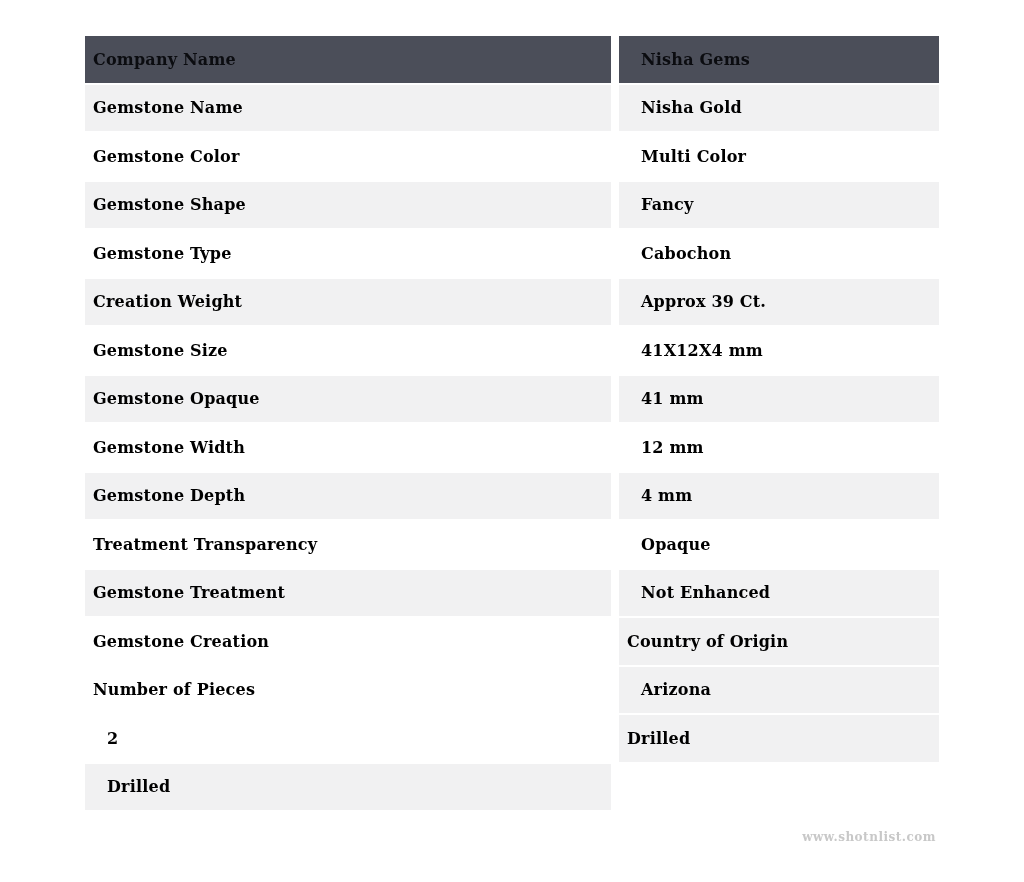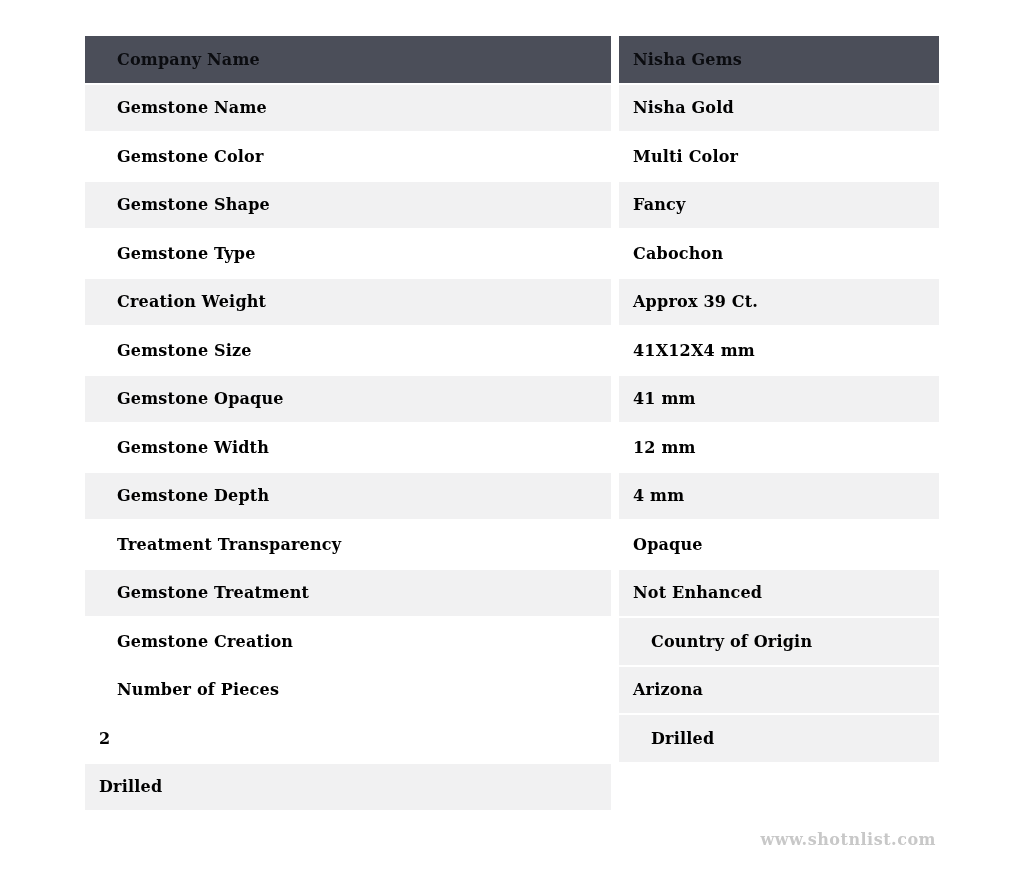--- a/index.html
+++ b/index.html
@@ -33,35 +33,35 @@
     display: flex;
     align-items: center;
     background: var(--row-bg);
     color: var(--body-text);
     font-weight: bold;
     font-size: 16px;
     letter-spacing: 0.2px;
     white-space: nowrap;
     overflow: hidden;
   }
-  .label-cell { padding-left: 32px; }
-  .value-cell { padding-left: 14px; }
+  .label-cell { padding-left: 8px; }
+  .value-cell { padding-left: 22px; }
   .cell.header {
     background: var(--header-bg);
     color: var(--header-text);
   }
   .cell.alt { background: var(--row-alt-bg); }
   .watermark {
     position: absolute;
     left: 85px;
     top: 830px;
     width: 851px;
     text-align: right;
     font-weight: bold;
-    font-size: 16px;
+    font-size: 12px;
     letter-spacing: 0.5px;
     color: var(--watermark-text);
   }
 </style>
 </head>
 <body>
 
 <div class="spec-table">
   <div class="cell header label-cell">Company Name</div>
   <div class="cell header value-cell">Nisha Gems</div>

